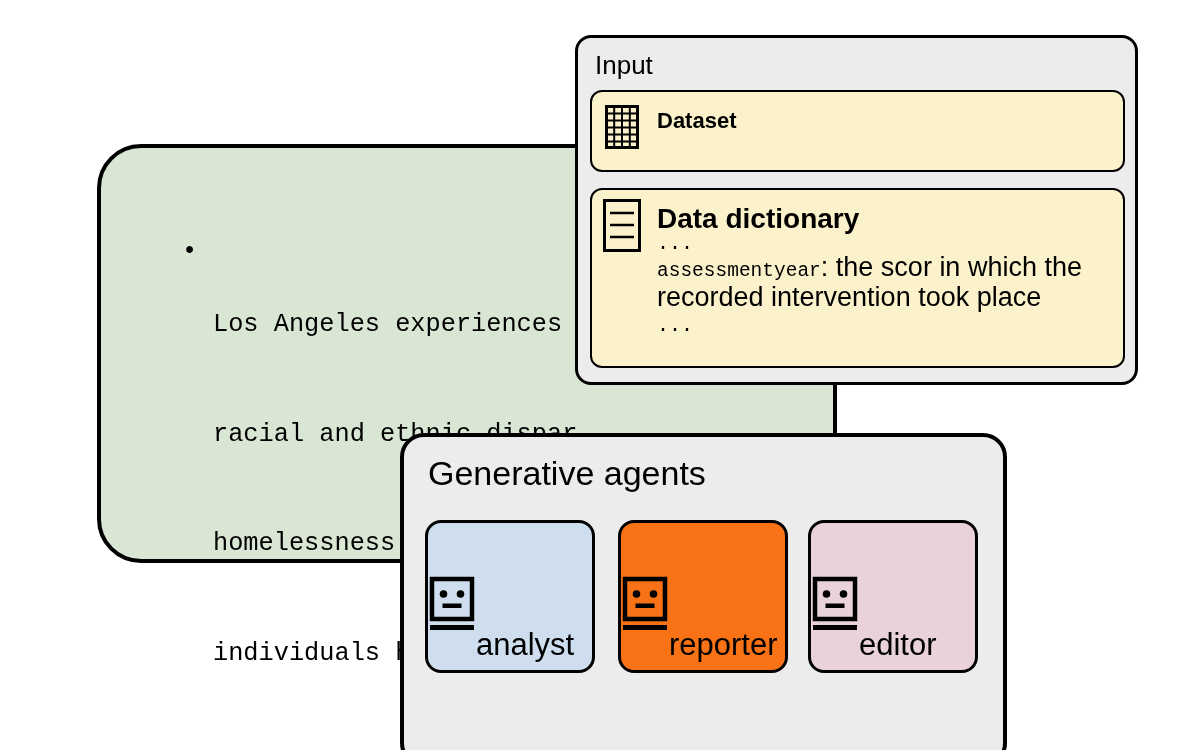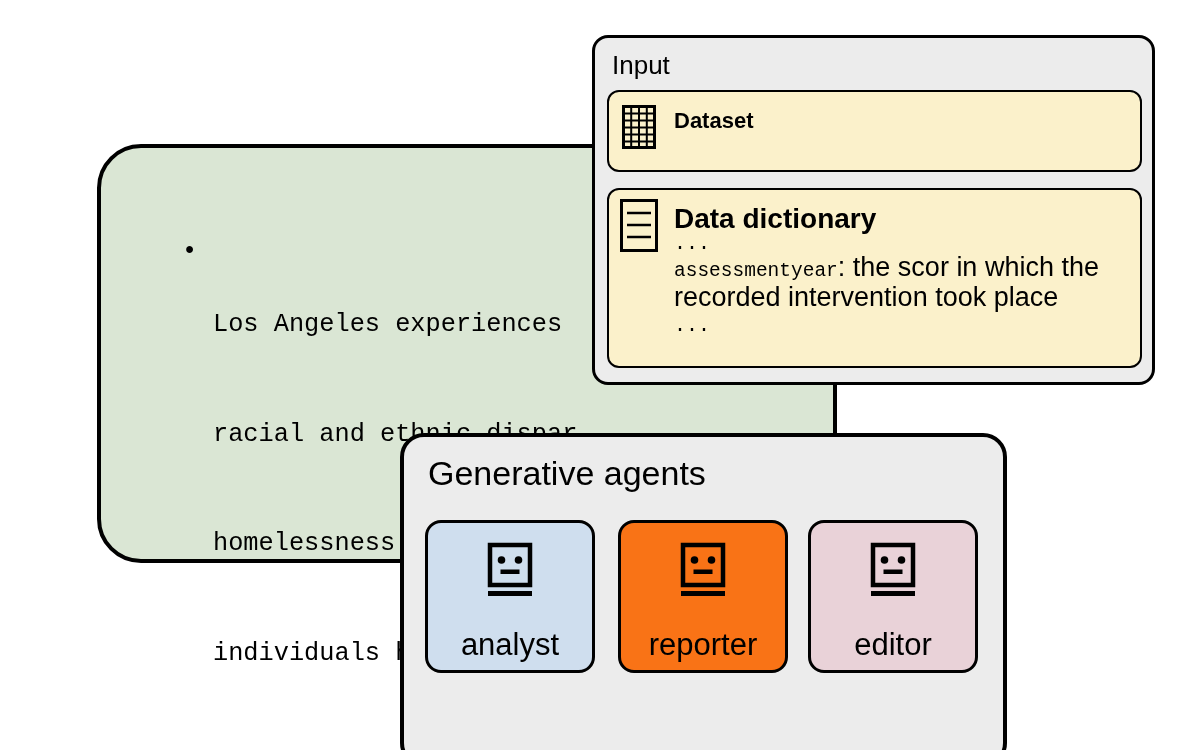--- a/index.html
+++ b/index.html
@@ -16,21 +16,21 @@
   }
   #tip-title{position:absolute;left:26px;top:26px;font-size:28px;}
   #tip-bullets{position:absolute;left:81px;top:86px;width:640px;
     font-family:"Liberation Mono",monospace;font-size:25.3px;line-height:36.5px;}
   .bullet{display:flex;margin-bottom:13px;}
   .bullet .dot{width:31px;flex:0 0 31px;}
   .bullet .lines{white-space:pre;}
 
   
   #input-panel{
-    left:592px;top:35px;width:563px;height:350px;z-index:2;
+    left:575px;top:35px;width:563px;height:350px;z-index:2;
     background:#ececec;border-radius:16px;
   }
   #input-title{position:absolute;left:17px;top:12px;font-size:26px;}
   .yellow-card{
     position:absolute;left:12px;width:535px;box-sizing:border-box;
     background:#fbf1cb;border:2.5px solid #000;border-radius:12px;
   }
   #dataset-card{top:52px;height:82px;}
   #dict-card{top:150px;height:180px;}
   .mini-icon{position:absolute;}
@@ -51,21 +51,21 @@
 
   
   #agents-panel{
     left:400px;top:433px;width:607px;height:334px;z-index:3;
     background:#ececec;border-width:4px;border-radius:24px;
   }
   #agents-title{position:absolute;left:24px;top:17px;font-size:34px;}
   .agent-box{
     position:absolute;top:83px;width:170px;height:153px;box-sizing:border-box;
     border:3px solid #000;border-radius:16px;
-    display:flex;flex-direction:column;align-items:center;
+    display:flex;flex-direction:row;align-items:center;
   }
   #agent-analyst{left:21px;background:#cfdeee;}
   #agent-reporter{left:214px;background:#fbd396;}
   #agent-editor{left:404px;background:#e9d2d8;}
   .agent-box .robot{margin-top:18px;}
   .agent-label{margin-top:auto;margin-bottom:10px;font-size:31px;line-height:31px;}
 </style>
 </head>
 <body>
 

